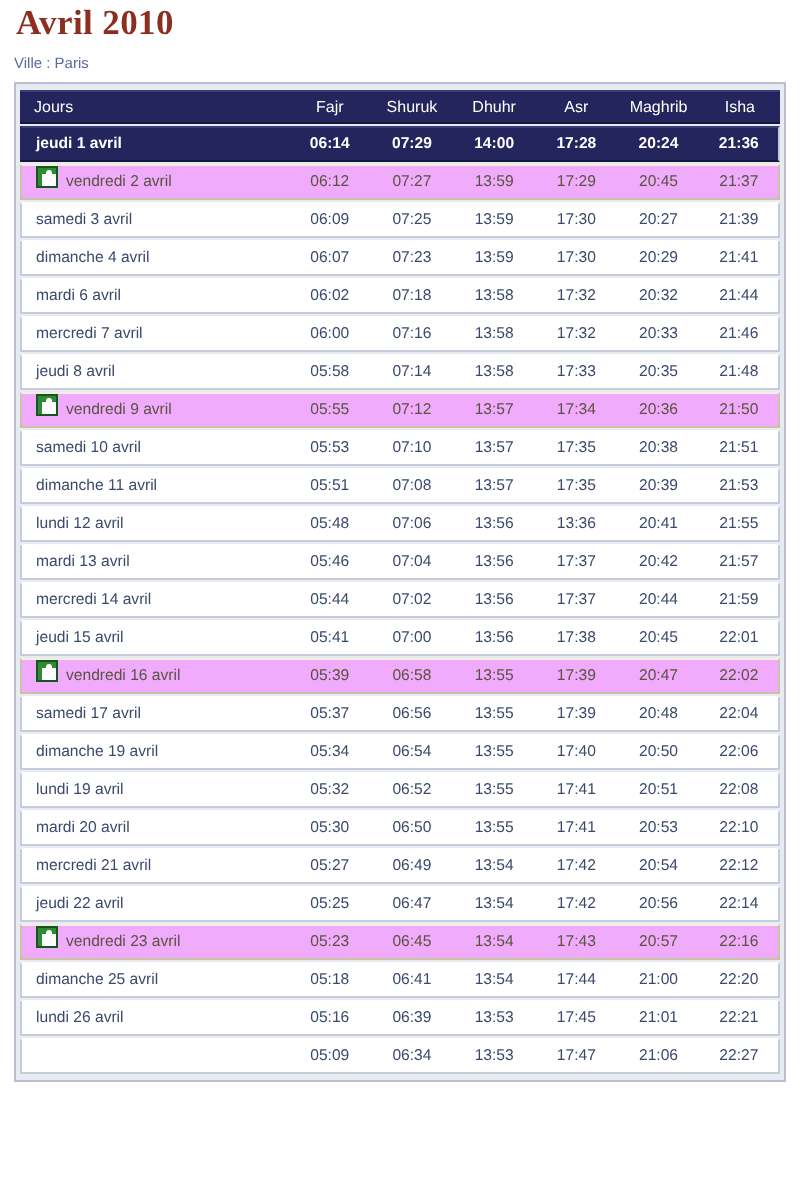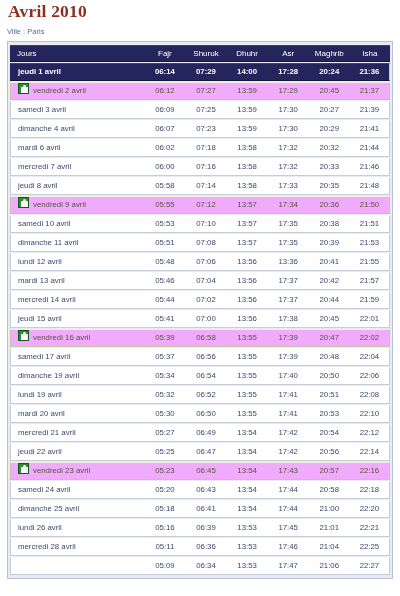--- a/index.html
+++ b/index.html
@@ -479,33 +479,20 @@
             <td class="time">05:23</td>
             <td class="time">06:45</td>
             <td class="time">13:54</td>
             <td class="time">17:43</td>
             <td class="time">20:57</td>
             <td class="time last">22:16</td>
           </tr>
           <tr class="">
             <td class="day">
               <div class="day-inner">
-                <span class="day-label">samedi 24 avril</span>
-              </div>
-            </td>
-            <td class="time">05:20</td>
-            <td class="time">06:43</td>
-            <td class="time">13:54</td>
-            <td class="time">17:44</td>
-            <td class="time">20:58</td>
-            <td class="time last">22:18</td>
-          </tr>
-          <tr class="">
-            <td class="day">
-              <div class="day-inner">
                 <span class="day-label">dimanche 25 avril</span>
               </div>
             </td>
             <td class="time">05:18</td>
             <td class="time">06:41</td>
             <td class="time">13:54</td>
             <td class="time">17:44</td>
             <td class="time">21:00</td>
             <td class="time last">22:20</td>
           </tr>
@@ -514,33 +501,20 @@
               <div class="day-inner">
                 <span class="day-label">lundi 26 avril</span>
               </div>
             </td>
             <td class="time">05:16</td>
             <td class="time">06:39</td>
             <td class="time">13:53</td>
             <td class="time">17:45</td>
             <td class="time">21:01</td>
             <td class="time last">22:21</td>
-          </tr>
-          <tr class="">
-            <td class="day">
-              <div class="day-inner">
-                <span class="day-label">mercredi 28 avril</span>
-              </div>
-            </td>
-            <td class="time">05:11</td>
-            <td class="time">06:36</td>
-            <td class="time">13:53</td>
-            <td class="time">17:46</td>
-            <td class="time">21:04</td>
-            <td class="time last">22:25</td>
           </tr>
           <tr class="">
             <td class="day"></td>
             <td class="time">05:09</td>
             <td class="time">06:34</td>
             <td class="time">13:53</td>
             <td class="time">17:47</td>
             <td class="time">21:06</td>
             <td class="time last">22:27</td>
           </tr>

